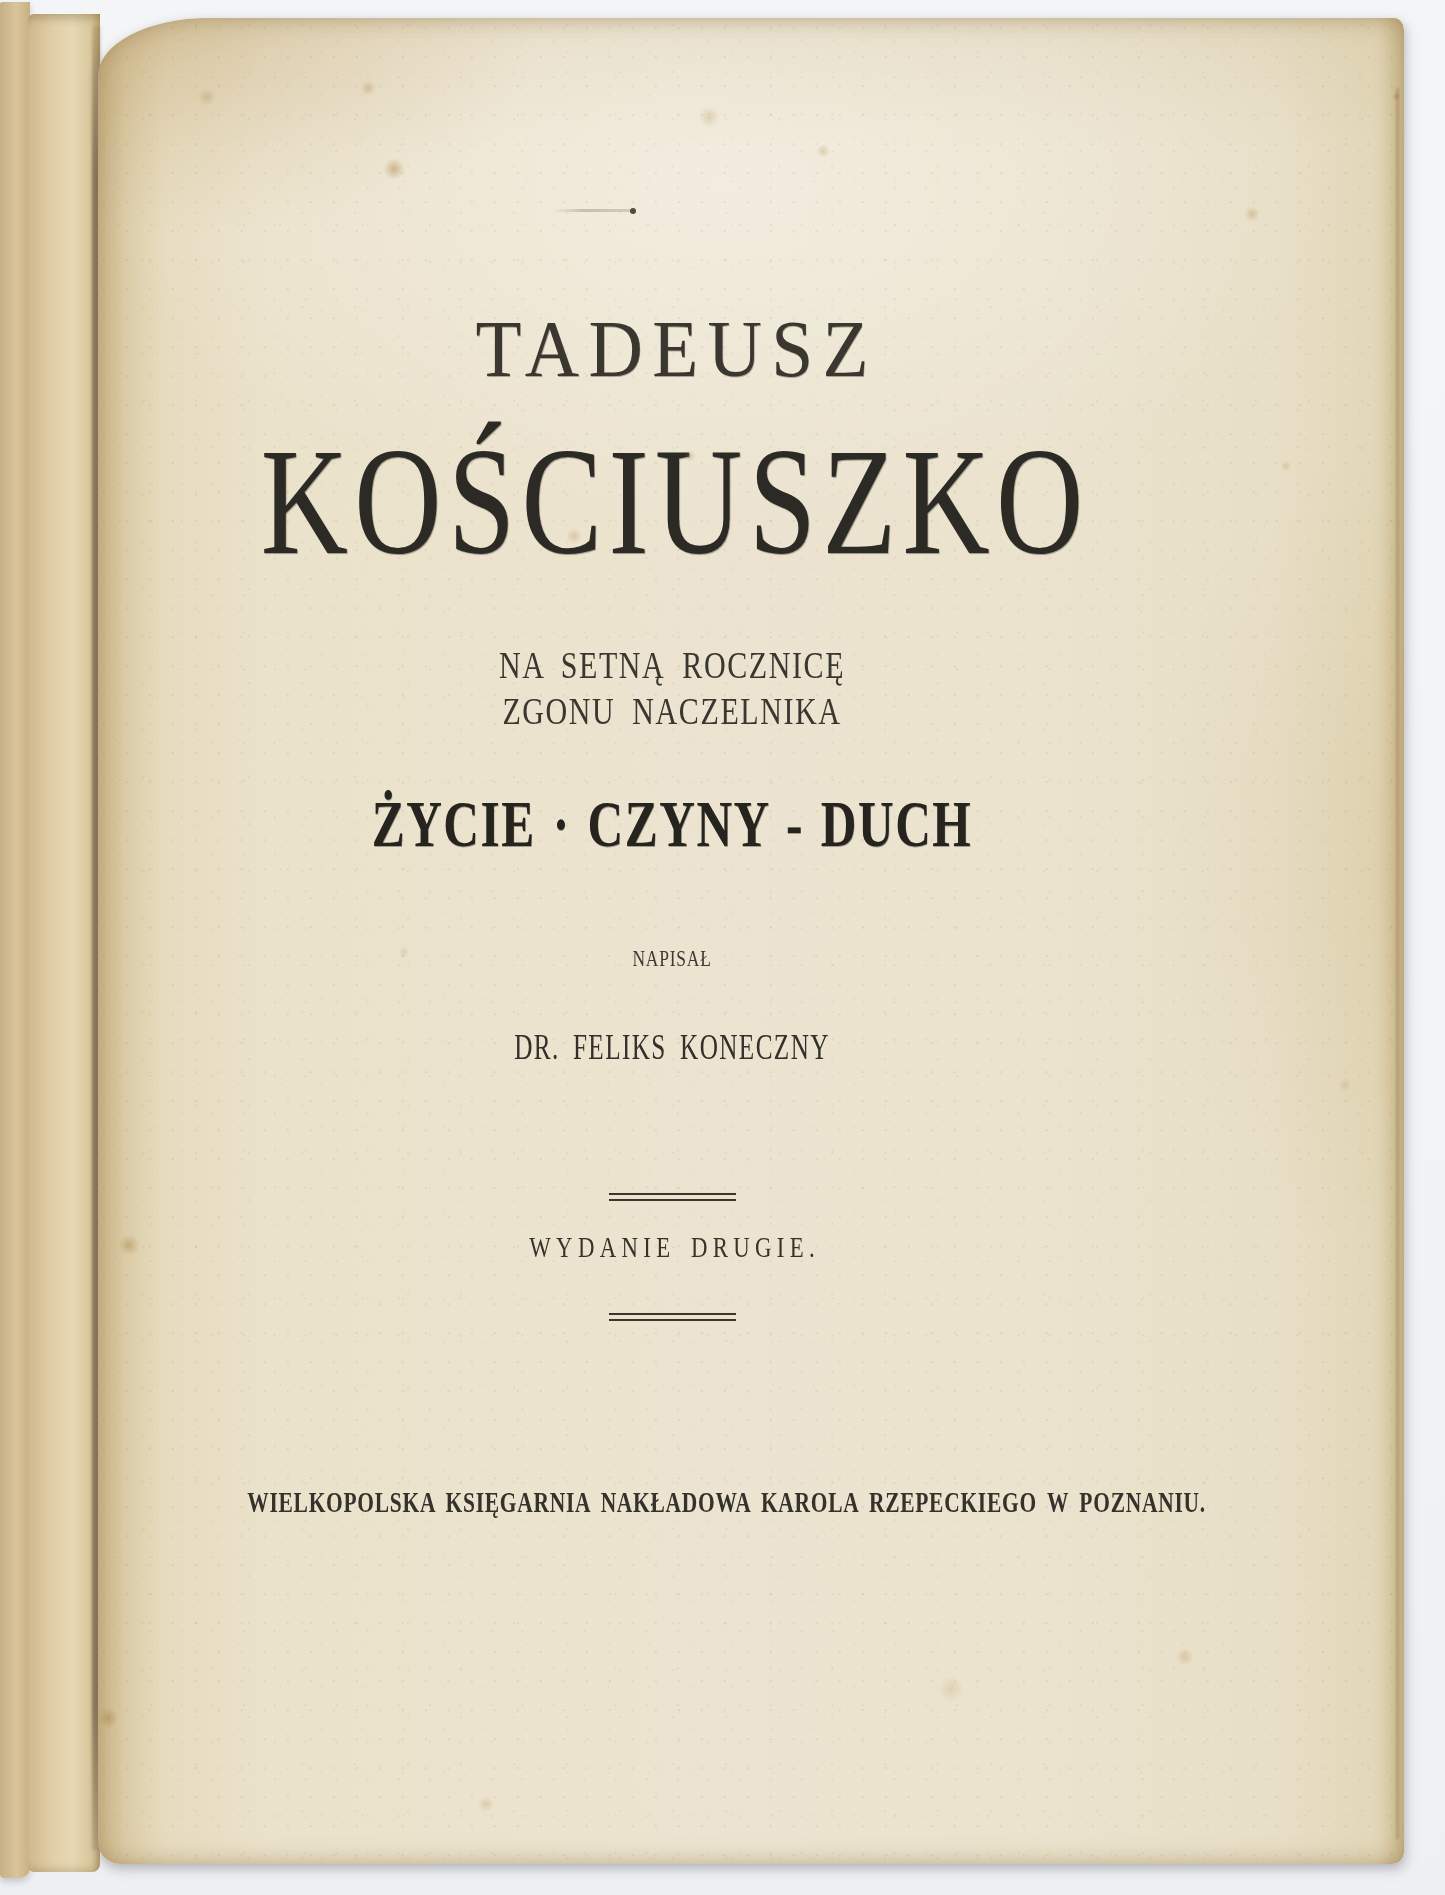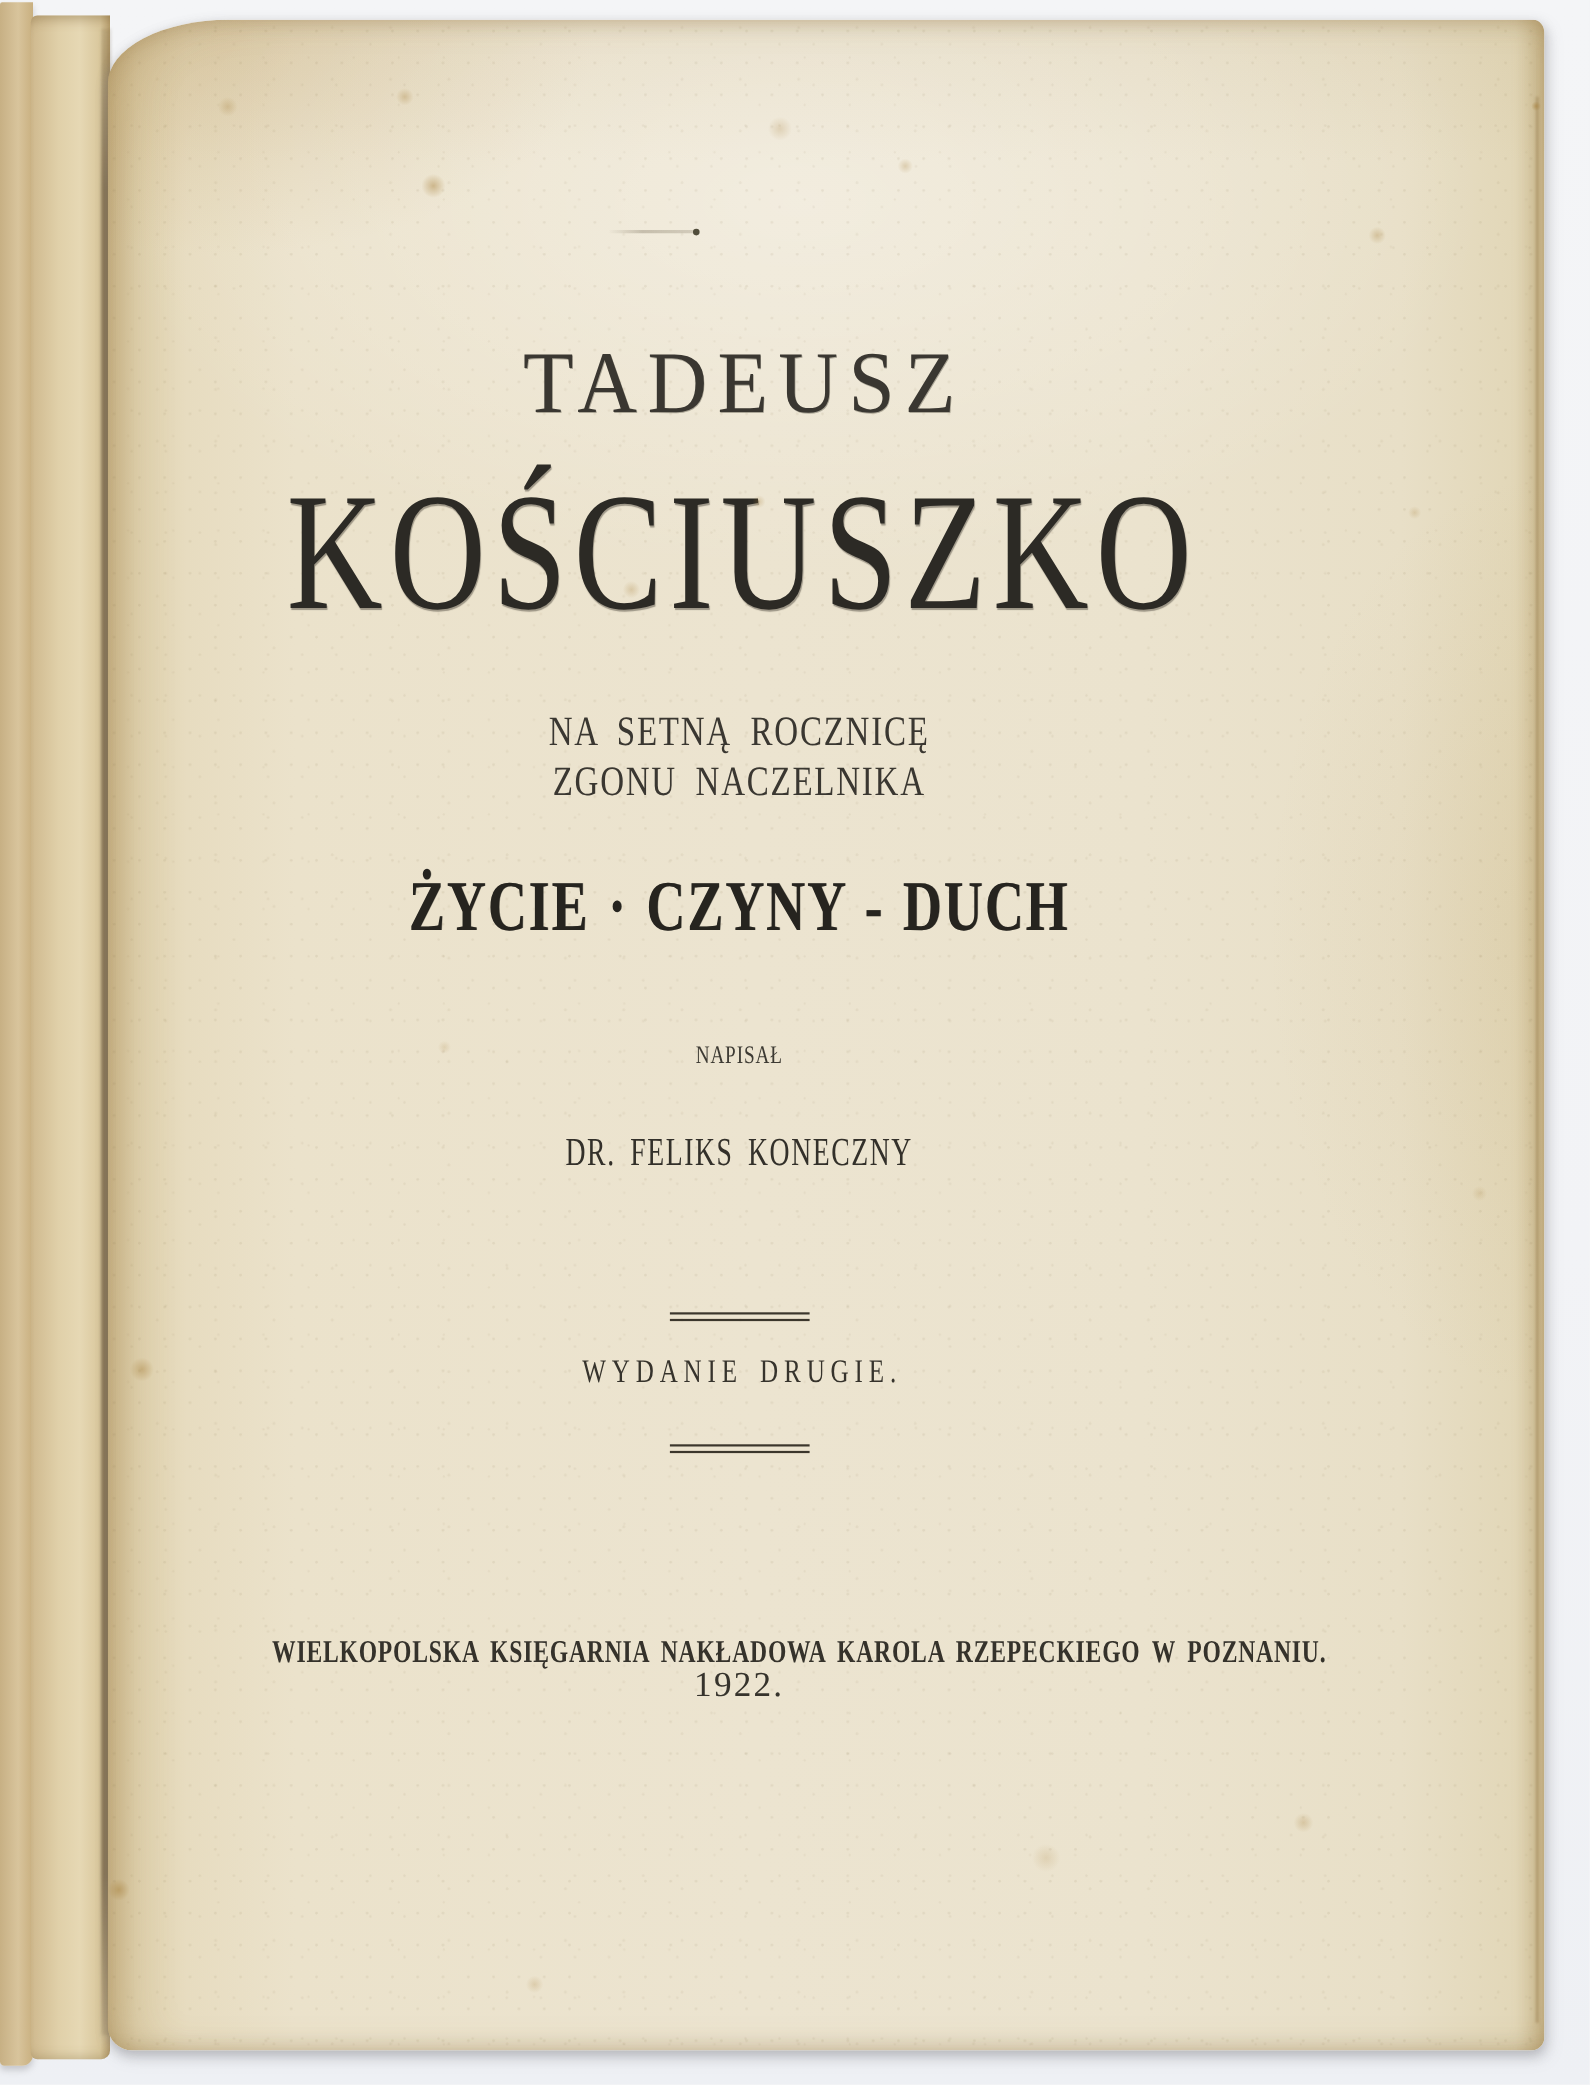--- a/index.html
+++ b/index.html
@@ -112,21 +112,20 @@
       <div class="line t2">KOŚCIUSZKO</div>
       <div class="line s1">NA SETNĄ ROCZNICĘ</div>
       <div class="line s2">ZGONU NACZELNIKA</div>
       <div class="line motto">ŻYCIE · CZYNY - DUCH</div>
       <div class="line byline">NAPISAŁ</div>
       <div class="line author">DR. FELIKS KONECZNY</div>
       <div class="rule rule-top"></div>
       <div class="line edition">WYDANIE DRUGIE.</div>
       <div class="rule rule-bottom"></div>
       <div class="line imprint">WIELKOPOLSKA KSIĘGARNIA NAKŁADOWA KAROLA RZEPECKIEGO W POZNANIU.</div>
-      <div class="line year">1922.</div>
     </div>
 
     <div class="smudge"></div>
     <div class="fleck"></div>
 
     <div class="spot" style="left:285px;top:140px;width:22px;height:22px;opacity:.5"></div>
     <div class="spot" style="left:262px;top:62px;width:16px;height:16px;opacity:.35"></div>
     <div class="spot" style="left:100px;top:70px;width:18px;height:18px;opacity:.3"></div>
     <div class="spot" style="left:600px;top:88px;width:22px;height:22px;opacity:.25"></div>
     <div class="spot" style="left:718px;top:126px;width:14px;height:14px;opacity:.3"></div>

